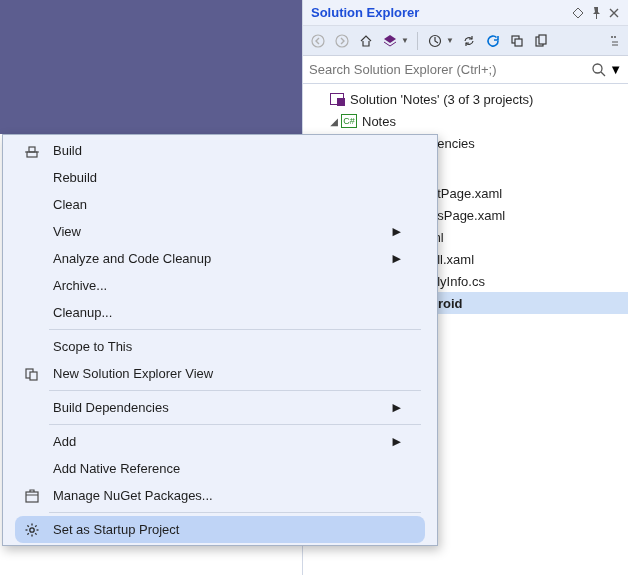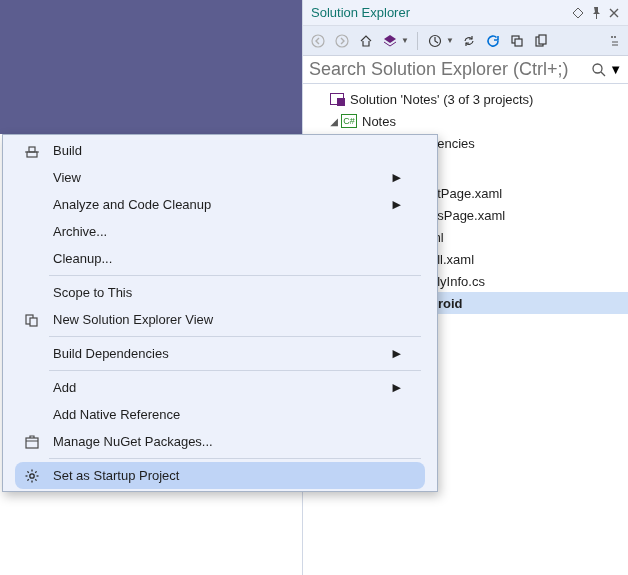--- a/index.html
+++ b/index.html
@@ -30,21 +30,22 @@
   .titlebar {
     display: flex;
     align-items: center;
     height: 26px;
     background: #eef2fb;
     padding: 0 6px 0 8px;
     border-bottom: 1px solid #d8dde8;
   }
   .titlebar .title {
     flex: 1;
-    color: #0f766e;
+    color: #1d4ed8;
+    font-weight: bold;
   }
   .titlebar .tb-icon {
     width: 16px; height: 16px;
     margin-left: 2px;
     display: flex;
     align-items: center;
     justify-content: center;
     color: #5c5c5c;
   }
   .toolbar {
@@ -84,21 +85,21 @@
     height: 28px;
     background: #ffffff;
     border-bottom: 1px solid #d0d7e5;
     padding: 0 6px;
   }
   .searchbar input {
     flex: 1;
     border: none;
     outline: none;
     font-family: inherit;
-    font-size: 18px;
+    font-size: 13px;
     color: #767676;
     background: transparent;
   }
   .searchbar .search-icon {
     color: #555;
     display: flex;
     align-items: center;
   }
   .tree {
     flex: 1;
@@ -351,20 +352,28 @@
   <div class="row">
     <span class="iconcol">
       <svg width="16" height="16" viewBox="0 0 16 16">
           <rect x="3" y="9" width="10" height="5" fill="none" stroke="#4a4a4a" stroke-width="1.2"></rect>
           <rect x="5" y="4" width="6" height="5" fill="none" stroke="#4a4a4a" stroke-width="1.2"></rect>
           <path d="M1 9 h3 M12 9 h3" stroke="#4a4a4a" stroke-width="1.2"></path>
         </svg>
     </span>
     <span class="labelcol">Build</span>
   </div>
+  <div class="row">
+      <span class="iconcol"></span>
+      <span class="labelcol">Rebuild</span>
+    </div>
+  <div class="row">
+      <span class="iconcol"></span>
+      <span class="labelcol">Clean</span>
+    </div>
   <div class="row">
       <span class="iconcol"></span>
       <span class="labelcol">View</span>
       <span class="subarrow">▶</span>
     </div>
   <div class="row">
       <span class="iconcol"></span>
       <span class="labelcol">Analyze and Code Cleanup</span>
       <span class="subarrow">▶</span>
     </div>

